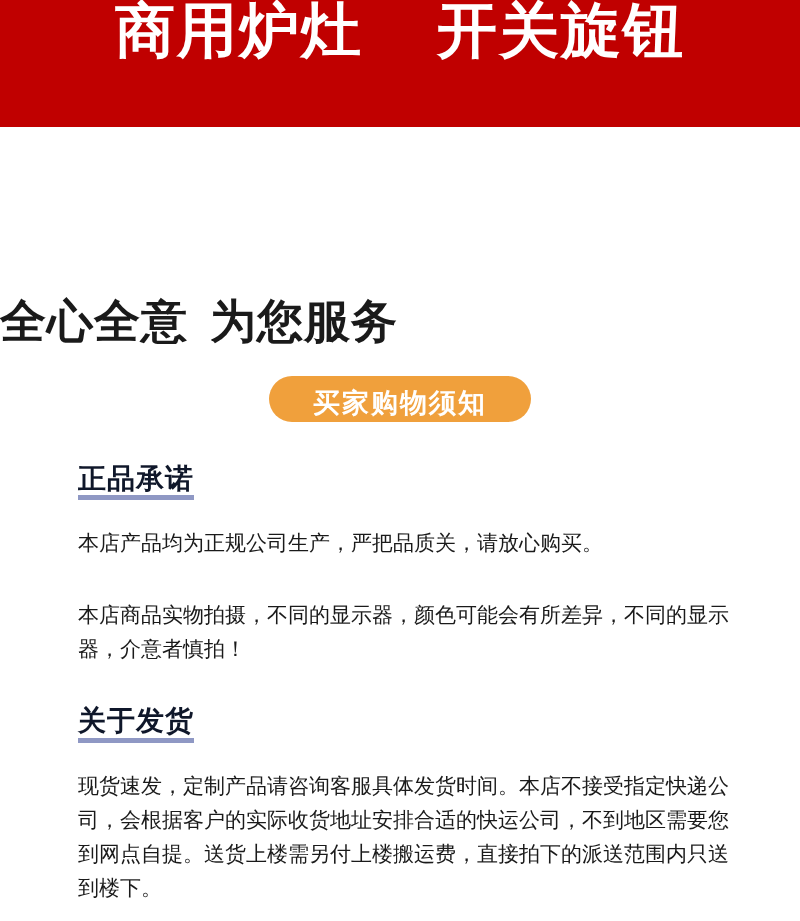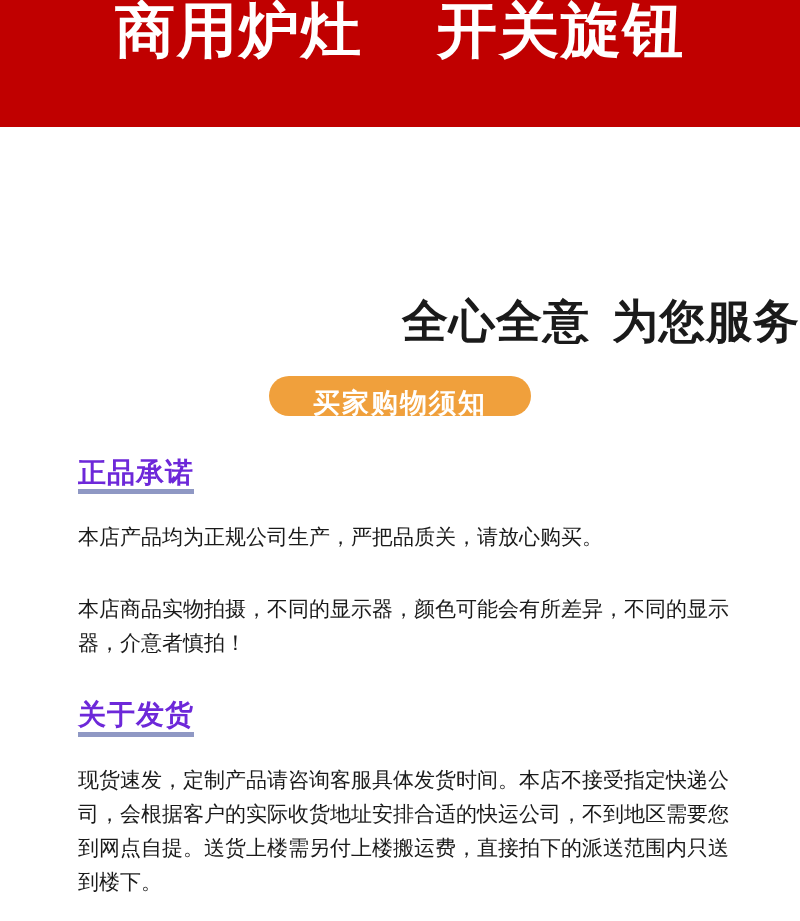--- a/index.html
+++ b/index.html
@@ -50,21 +50,21 @@
   }
 
   
   .gap {
     height: 163px;
     background: #ffffff;
   }
 
   
   .headline {
-    text-align: right;
+    text-align: left;
     font-size: 46px;
     font-weight: bold;
     color: #1a1a1a;
     letter-spacing: 1px;
     line-height: 1;
     margin-top: 8px;
   }
   .headline .part2 {
     margin-left: 22px;
   }
@@ -75,40 +75,40 @@
     justify-content: center;
     margin-top: 32px;
   }
   .pill {
     background: #f0a03c;
     color: #ffffff;
     font-size: 27px;
     font-weight: bold;
     letter-spacing: 2px;
     border-radius: 26px;
-    padding: 13px 44px 0 44px;
+    padding: 13px 44px 6px 44px;
     line-height: 1;
     border: none;
     display: inline-block;
   }
 
   
   .content {
     padding: 0 62px 0 78px;
     margin-top: 42px;
     box-sizing: border-box;
   }
   .section {
     margin-bottom: 4px;
   }
   .sec-title {
     display: inline-block;
     font-size: 28px;
     font-weight: bold;
-    color: #6d28d9;
+    color: #0f172a;
     letter-spacing: 1px;
     line-height: 1.05;
     border-bottom: 5px solid #8f98c4;
     padding-bottom: 2px;
   }
   .sec-body {
     font-size: 21px;
     color: #1a1a1a;
     line-height: 1.62;
     margin-top: 26px;

